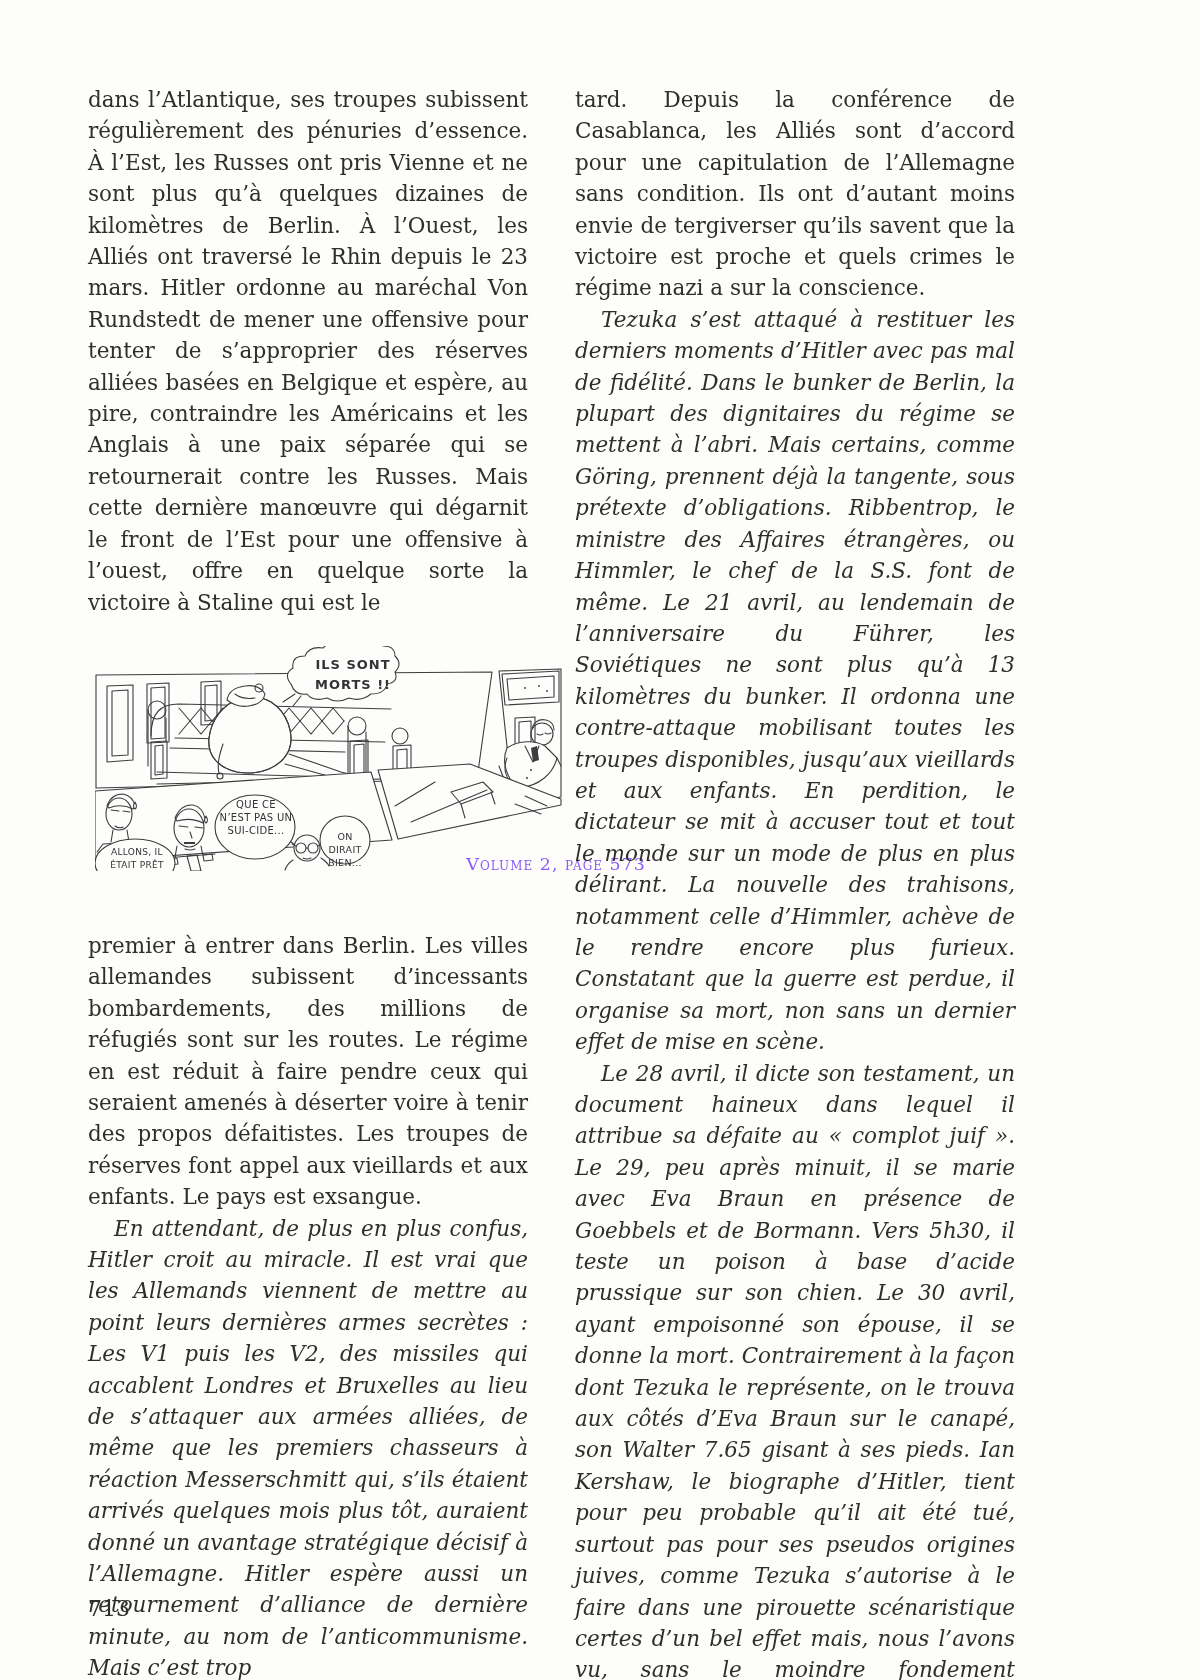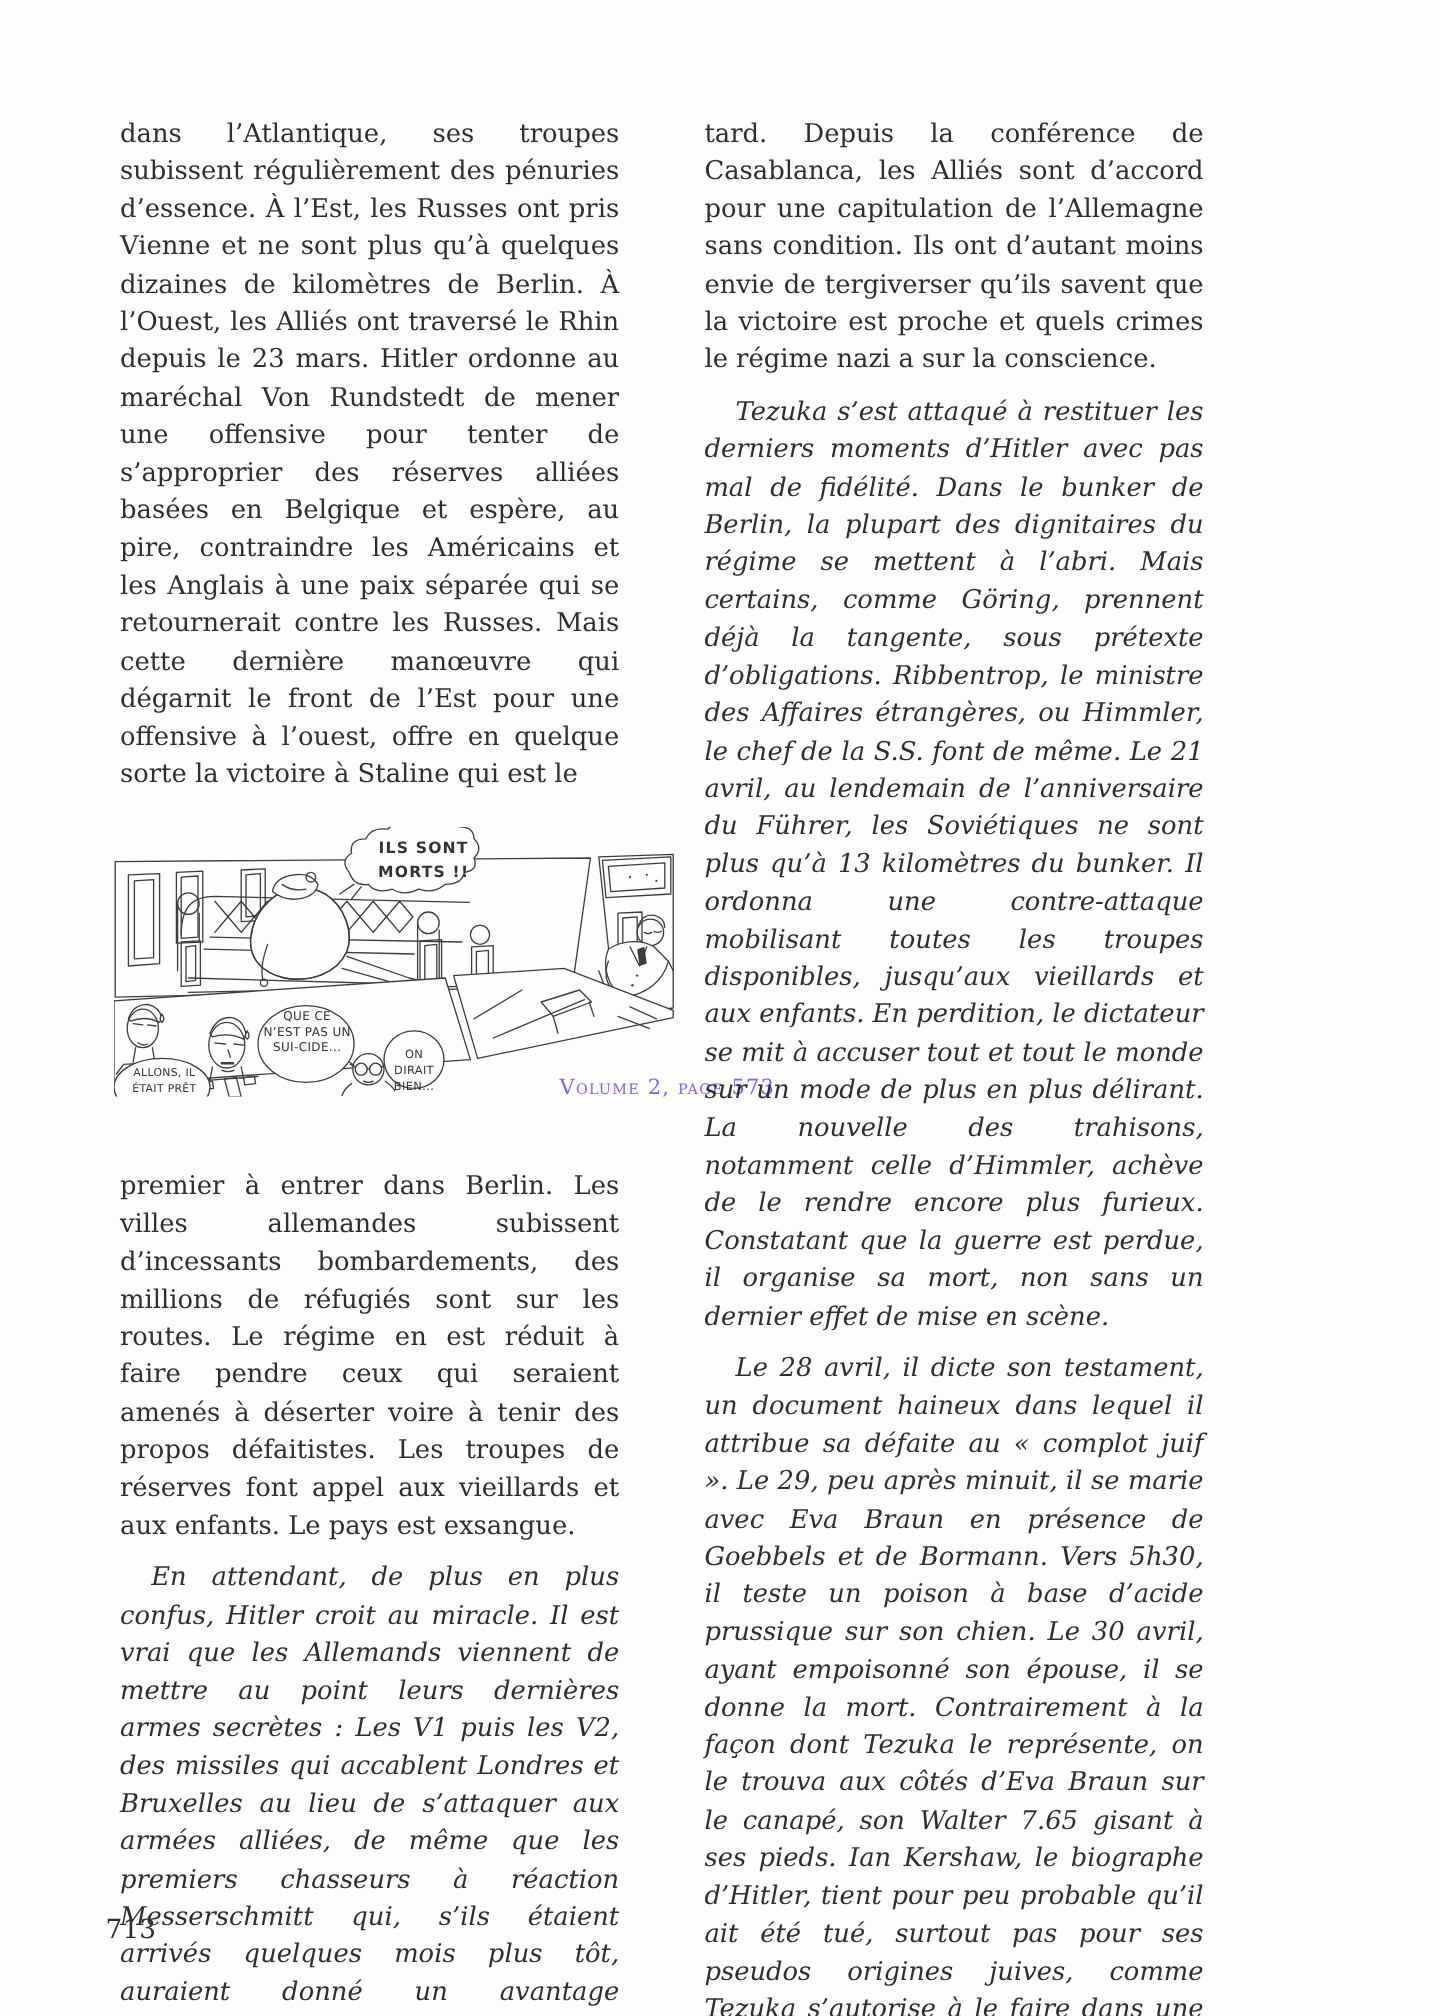--- a/index.html
+++ b/index.html
@@ -14,21 +14,21 @@
     color:#2f2e2c;
   }
   .col{
     position:absolute;top:84px;width:440px;
     font-size:21.5px;line-height:31.4px;
     text-align:justify;
     hyphens:auto;-webkit-hyphens:auto;
   }
   .col-left{left:88px;}
   .col-right{left:575px;}
-  .col p{margin:12px;padding:0;}
+  .col p{margin:0;padding:0;}
   .col p.indent{text-indent:26px;font-style:italic;}
 
   figure.comic{
     position:relative;
     width:553px;height:232px;
     margin:28px 16px 52px 7px;
     padding:0;
   }
   .art{
     position:relative;width:467px;height:225px;overflow:hidden;

